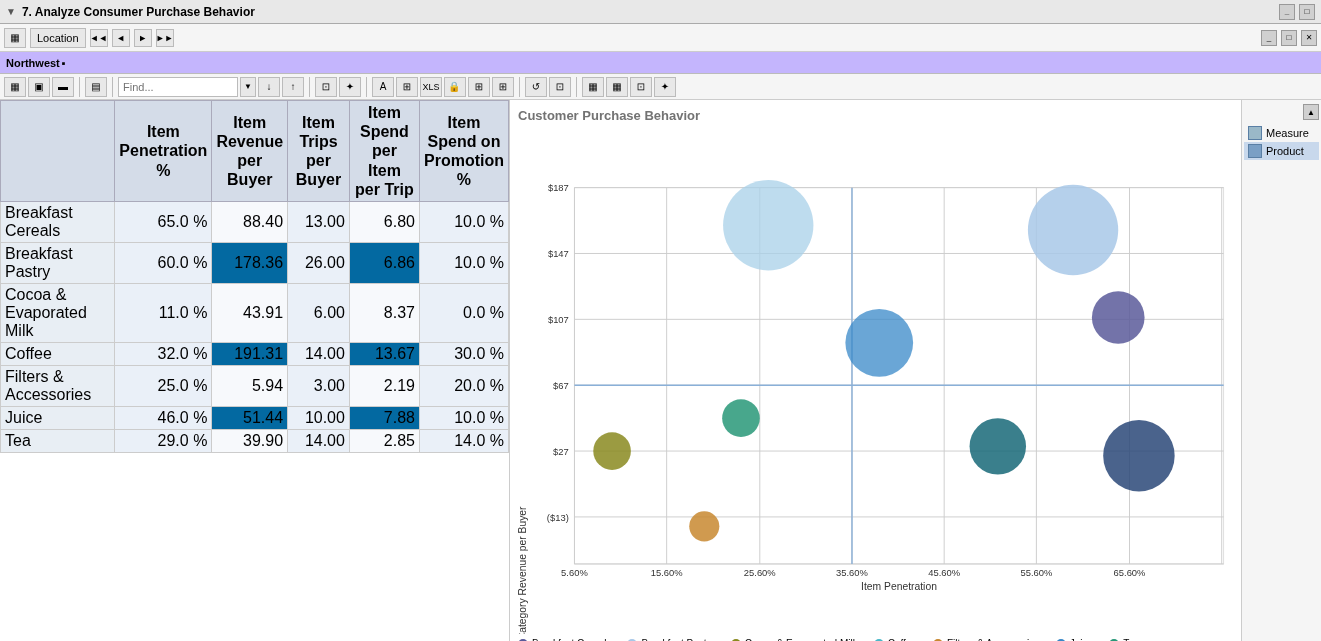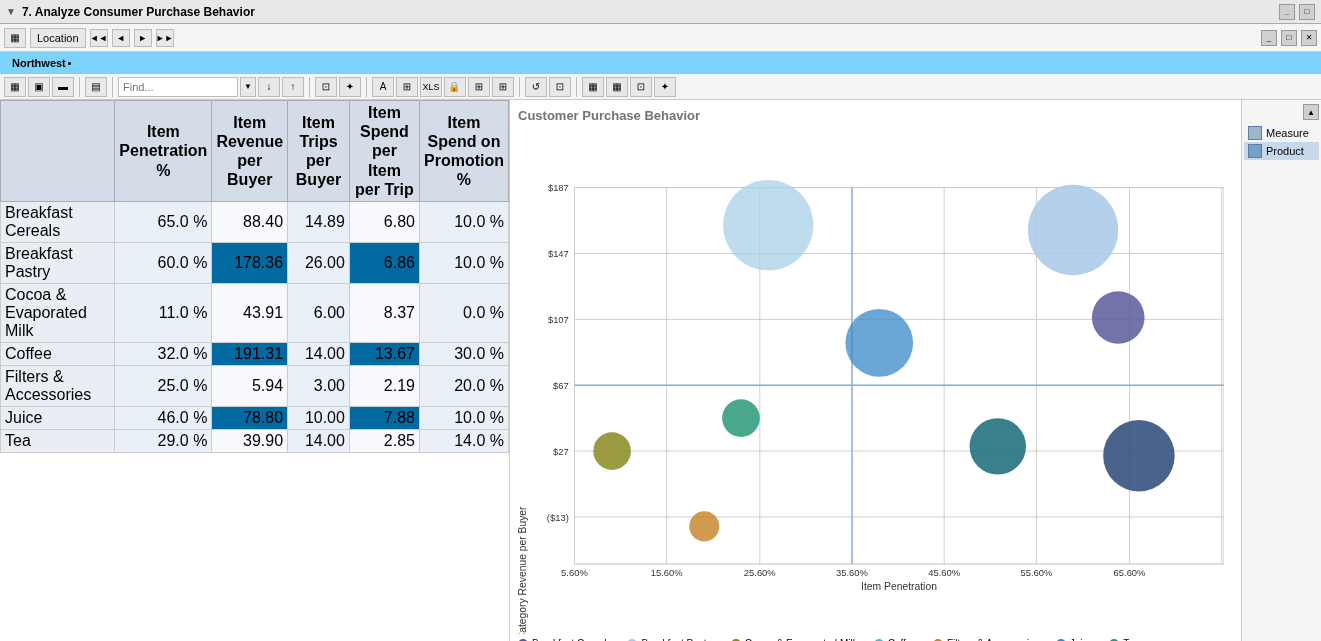--- a/index.html
+++ b/index.html
@@ -257,21 +257,21 @@
   <div class="nav-btn">◄</div>
   <div class="nav-btn">►</div>
   <div class="nav-btn">►►</div>
   <div style="margin-left: auto; display:flex; gap:4px; align-items:center;">
     <div class="win-btn">_</div>
     <div class="win-btn">□</div>
     <div class="win-btn">✕</div>
   </div>
 </div>
 
-<div style="background:#7dd3fc; border-bottom:1px solid #bbb; height:22px; display:flex; align-items:center; padding:0 12px; font-size:11px;">
+<div style="background:#c4b5fd; border-bottom:1px solid #bbb; height:22px; display:flex; align-items:center; padding:0 6px; font-size:11px;">
   <span style="font-weight:bold;">Northwest</span>
   <span style="margin-left:2px;">▪</span>
 </div>
 
 <div id="toolbar2">
   <div class="tb2-btn">▦</div>
   <div class="tb2-btn">▣</div>
   <div class="tb2-btn">▬</div>
   <div class="tb2-sep"></div>
   <div class="tb2-btn">▤</div>
@@ -312,21 +312,21 @@
           <th style="width:68px;">Item Trips per Buyer</th>
           <th style="width:80px;">Item Spend per Item per Trip</th>
           <th style="width:72px;">Item Spend on Promotion %</th>
         </tr>
       </thead>
       <tbody id="table-body">
       <tr>
             <td class="label-cell">Breakfast Cereals</td>
             <td class="num-cell-shade">65.0 %</td>
             <td class="num-cell">88.40</td>
-            <td class="num-cell-shade">14.89</td>
+            <td class="num-cell-shade">13.00</td>
             <td class="num-cell">6.80</td>
             <td class="num-cell-shade">10.0 %</td>
           </tr>
           <tr>
             <td class="label-cell">Breakfast Pastry</td>
             <td class="num-cell-shade">60.0 %</td>
             <td class="num-cell">178.36</td>
             <td class="num-cell-shade">26.00</td>
             <td class="num-cell">6.86</td>
             <td class="num-cell-shade">10.0 %</td>
@@ -351,21 +351,21 @@
             <td class="label-cell">Filters &amp; Accessories</td>
             <td class="num-cell-shade">25.0 %</td>
             <td class="num-cell">5.94</td>
             <td class="num-cell-shade">3.00</td>
             <td class="num-cell">2.19</td>
             <td class="num-cell-shade">20.0 %</td>
           </tr>
           <tr>
             <td class="label-cell">Juice</td>
             <td class="num-cell-shade">46.0 %</td>
-            <td class="num-cell">78.80</td>
+            <td class="num-cell">51.44</td>
             <td class="num-cell-shade">10.00</td>
             <td class="num-cell">7.88</td>
             <td class="num-cell-shade">10.0 %</td>
           </tr>
           <tr>
             <td class="label-cell">Tea</td>
             <td class="num-cell-shade">29.0 %</td>
             <td class="num-cell">39.90</td>
             <td class="num-cell-shade">14.00</td>
             <td class="num-cell">2.85</td>

